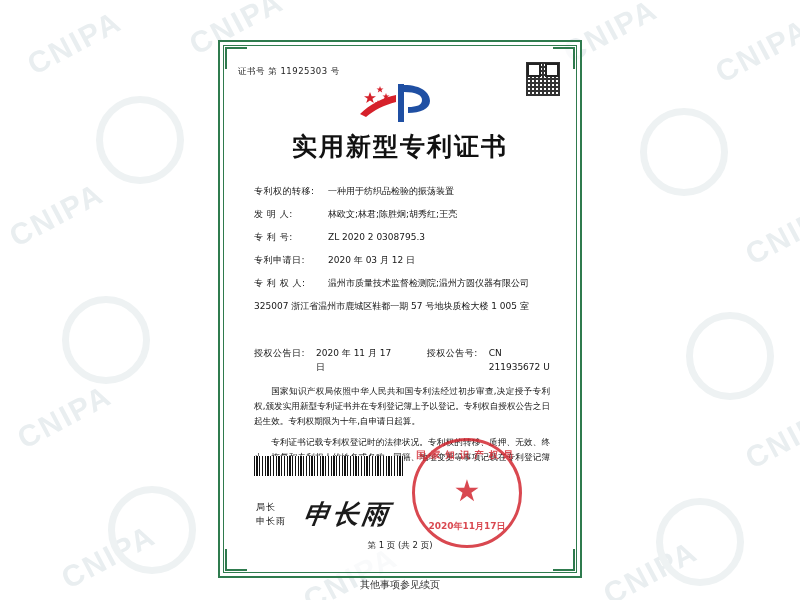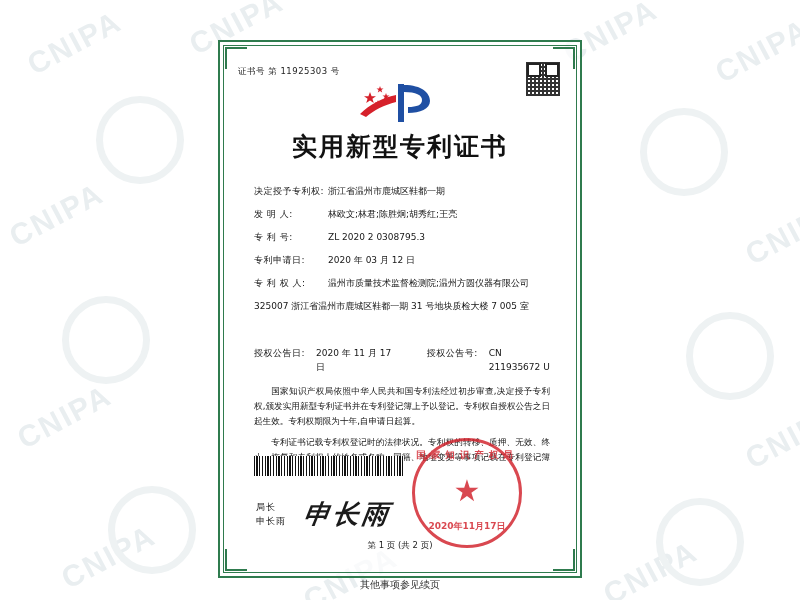--- a/index.html
+++ b/index.html
@@ -311,41 +311,41 @@
               <polygon points="24,20 24.9,22.4 27.5,22.4 25.4,23.9 26.2,26.4 24,24.9 21.8,26.4 22.6,23.9 20.5,22.4 23.1,22.4"></polygon>
             </g>
           </svg>
         </div>
       </div>
 
       <div class="title">实用新型专利证书</div>
 
       <div class="fields">
         <div class="row">
-          <div class="label">决定授予专利权:</div>
-          <div class="value">浙江省温州市鹿城区鞋都一期</div>
+          <div class="label">专利权的转移:</div>
+          <div class="value">一种用于纺织品检验的振荡装置</div>
         </div>
         <div class="row">
           <div class="label">发 明 人:</div>
           <div class="value">林欧文;林君;陈胜炯;胡秀红;王亮</div>
         </div>
         <div class="row">
           <div class="label">专 利 号:</div>
           <div class="value">ZL 2020 2 0308795.3</div>
         </div>
         <div class="row">
           <div class="label">专利申请日:</div>
           <div class="value">2020 年 03 月 12 日</div>
         </div>
         <div class="row">
           <div class="label">专 利 权 人:</div>
           <div class="value">温州市质量技术监督检测院;温州方圆仪器有限公司</div>
         </div>
         <div class="row">
-          <div class="value">325007 浙江省温州市鹿城区鞋都一期 31 号地块质检大楼 7 005 室</div>
+          <div class="value">325007 浙江省温州市鹿城区鞋都一期 57 号地块质检大楼 1 005 室</div>
         </div>
         <div class="row">
           <div class="inline-2">
             <div class="seg">
               <div class="label2 label">授权公告日:</div>
               <div>2020 年 11 月 17 日</div>
             </div>
             <div class="seg right">
               <div class="label2 label">授权公告号:</div>
               <div>CN 211935672 U</div>

